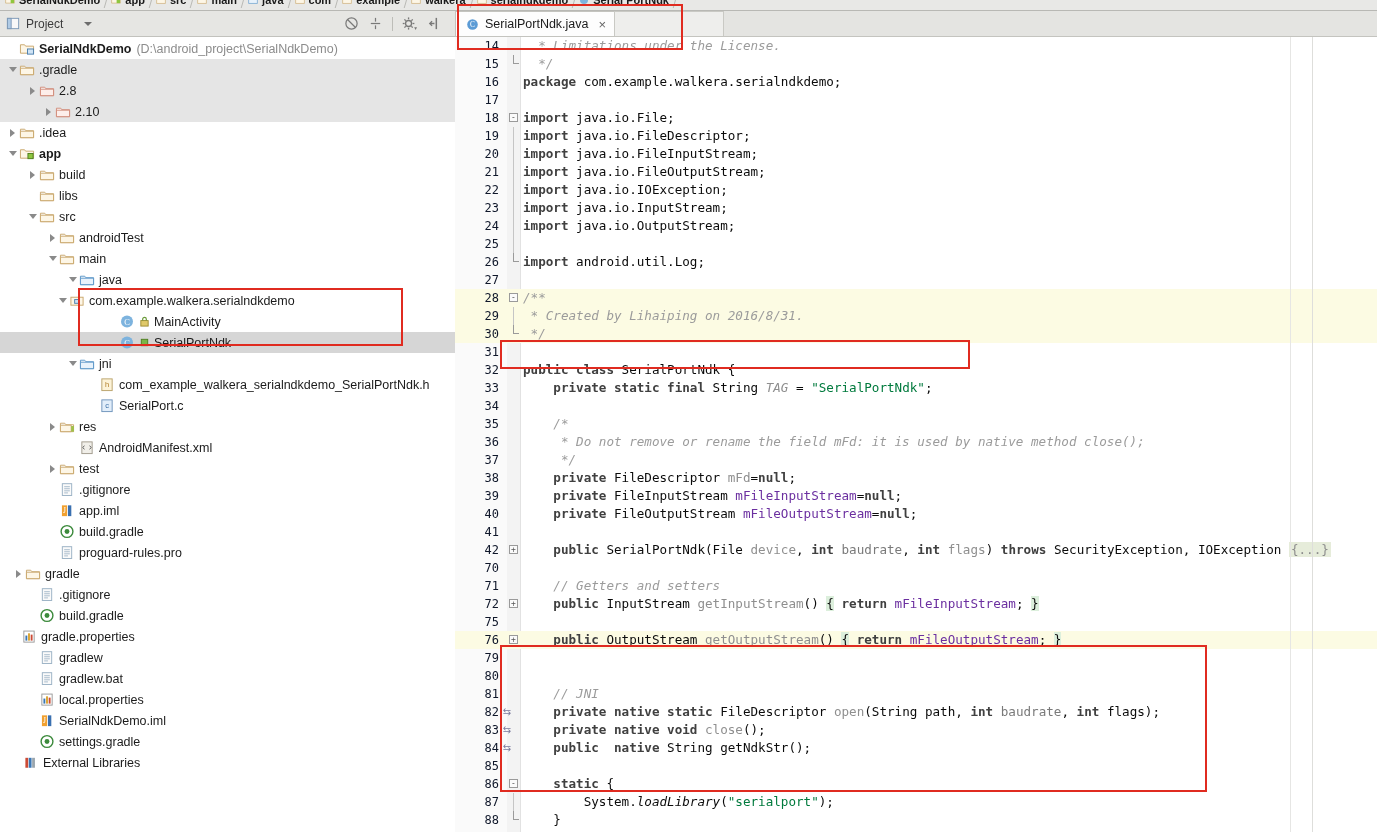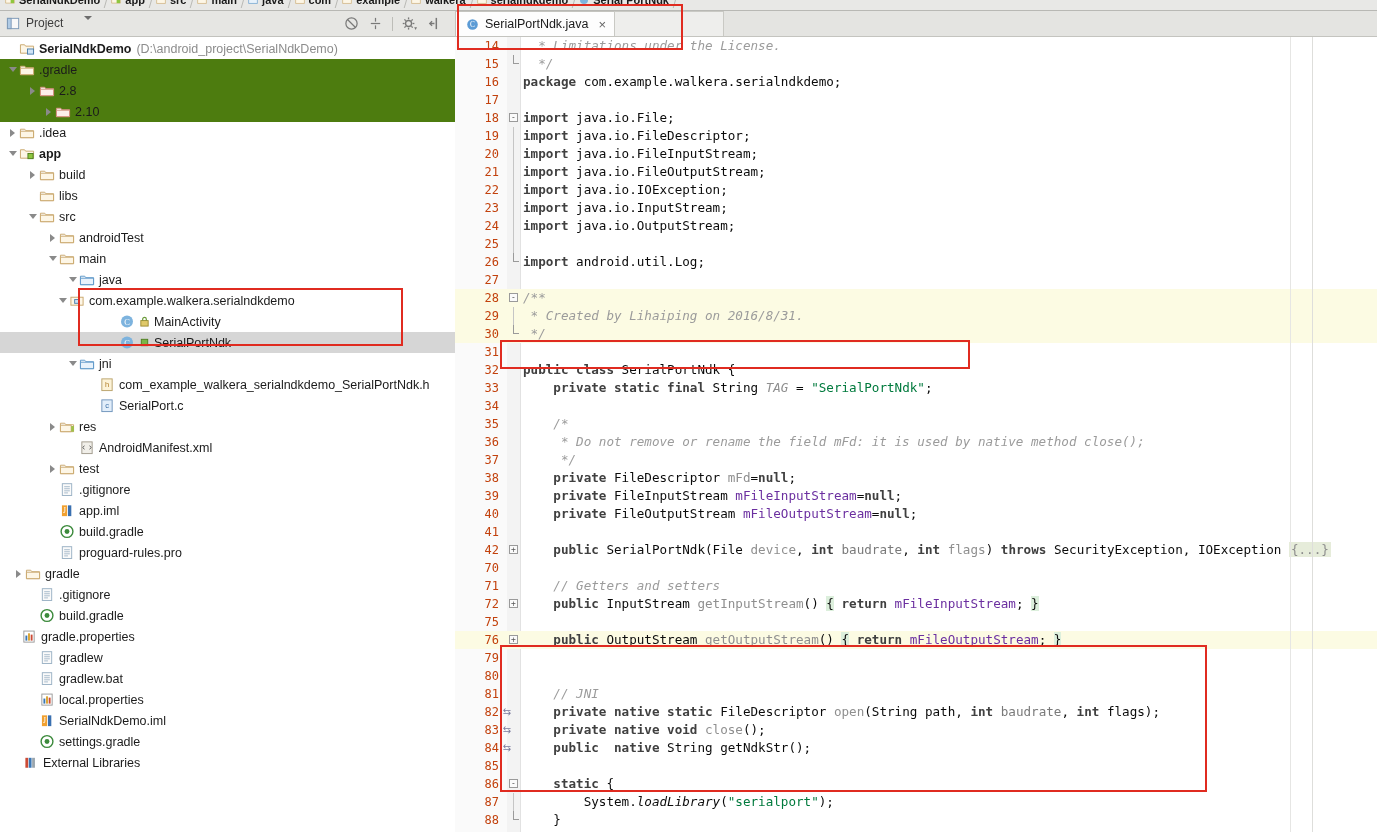--- a/index.html
+++ b/index.html
@@ -31,31 +31,31 @@
   }
   .crumb .fico { width:12px; height:10px; flex:0 0 auto; }
   .crumb-txt { white-space:nowrap; }
 
   
   .proj-panel { position:absolute; left:0; top:11px; width:455px; height:821px; background:#fff; }
   .proj-header {
     height:26px; background:#e6e6e3; border-bottom:1px solid #c2c2bd;
     display:flex; align-items:center; padding:0 4px; position:relative;
   }
-  .proj-label { display:flex; align-items:flex-start; gap:5px; padding:0 6px 0 2px; }
+  .proj-label { display:flex; align-items:center; gap:5px; padding:0 6px 0 2px; }
   .proj-label span.txt { font-size:12px; color:#3c3c3c; }
   .caret-down { width:0;height:0;border-left:4px solid transparent;border-right:4px solid transparent;border-top:4px solid #6d6d6d; margin-left:16px;}
   .proj-toolbar { margin-left:auto; display:flex; align-items:center; gap:9px; padding-right:10px;}
   .tb-ico { width:15px; height:15px; opacity:.75; }
   .tb-sep { width:1px; height:14px; background:#bdbdb8; }
 
   .tree { position:absolute; top:27px; left:0; right:0; bottom:0; overflow:hidden;
           font-size:12.5px; color:#1b1b1b; }
   .row { height:21px; display:flex; align-items:center; white-space:nowrap; position:relative;}
-  .row.hl-yellow { background:#4d7c0f; }
+  .row.hl-yellow { background:#e5e5e5; }
   .row.selected  { background:#d6d6d6; }
   .arrow { width:13px; height:13px; flex:0 0 auto; display:flex; align-items:center; justify-content:center;}
   .arrow i { display:block; width:0;height:0; }
   .arrow.closed i { border-top:4px solid transparent;border-bottom:4px solid transparent;border-left:5px solid #8a8a8a; }
   .arrow.open   i { border-left:4px solid transparent;border-right:4px solid transparent;border-top:5px solid #8a8a8a; }
   .nodeicon { width:16px; height:15px; flex:0 0 auto; margin-right:4px; }
   .nodetext { line-height:14px; }
   .nodetext.bold { font-weight:bold; }
   .path-gray { color:#8c8c8c; font-weight:normal; margin-left:5px; }
   .badge-ico { width:11px;height:11px; margin-right:4px; flex:0 0 auto;}
@@ -71,21 +71,21 @@
   .tab-blank { width:110px; height:25px; background:#eeeeec; border:1px solid #c9c9c4; border-bottom:none; margin-left:-1px;}
 
   .code-area { position:absolute; top:26px; left:0; right:0; bottom:0; background:#fff; overflow:hidden;}
   .gutter { position:absolute; left:0; top:0; width:52px; height:100%; background:#fafafa; }
   .fold-col { position:absolute; left:52px; top:0; width:14px; height:100%; background:#f3f3f3; border-right:1px solid #e2e2e2;}
   .code-lines { position:absolute; left:0; top:0; right:0; }
   .cl { height:18px; position:relative; }
   .cl.hl { background:#fcfbe3; }
   .cl .ln {
     position:absolute; left:0; width:44px; text-align:right;
-    font-family:"DejaVu Sans Mono", monospace; font-size:12px; color:#c2410c;
+    font-family:"DejaVu Sans Mono", monospace; font-size:12px; color:#0f172a;
     line-height:18px;
   }
   .cl .marker { position:absolute; left:47px; width:10px; text-align:center; font-size:10px; color:#7a7a9c; line-height:18px;}
   .cl .fold { position:absolute; left:53px; width:12px; height:18px; }
   .cl .fold .sq {
     position:absolute; left:1px; top:4px; width:9px; height:9px;
     border:1px solid #9a9a9a; background:#fafafa; color:#555;
     font-size:8px; line-height:7px; text-align:center; font-family:"DejaVu Sans Mono",monospace;
   }
   .cl .fold .vline { position:absolute; left:5px; top:0; width:1px; height:18px; background:#c5c5c5;}

